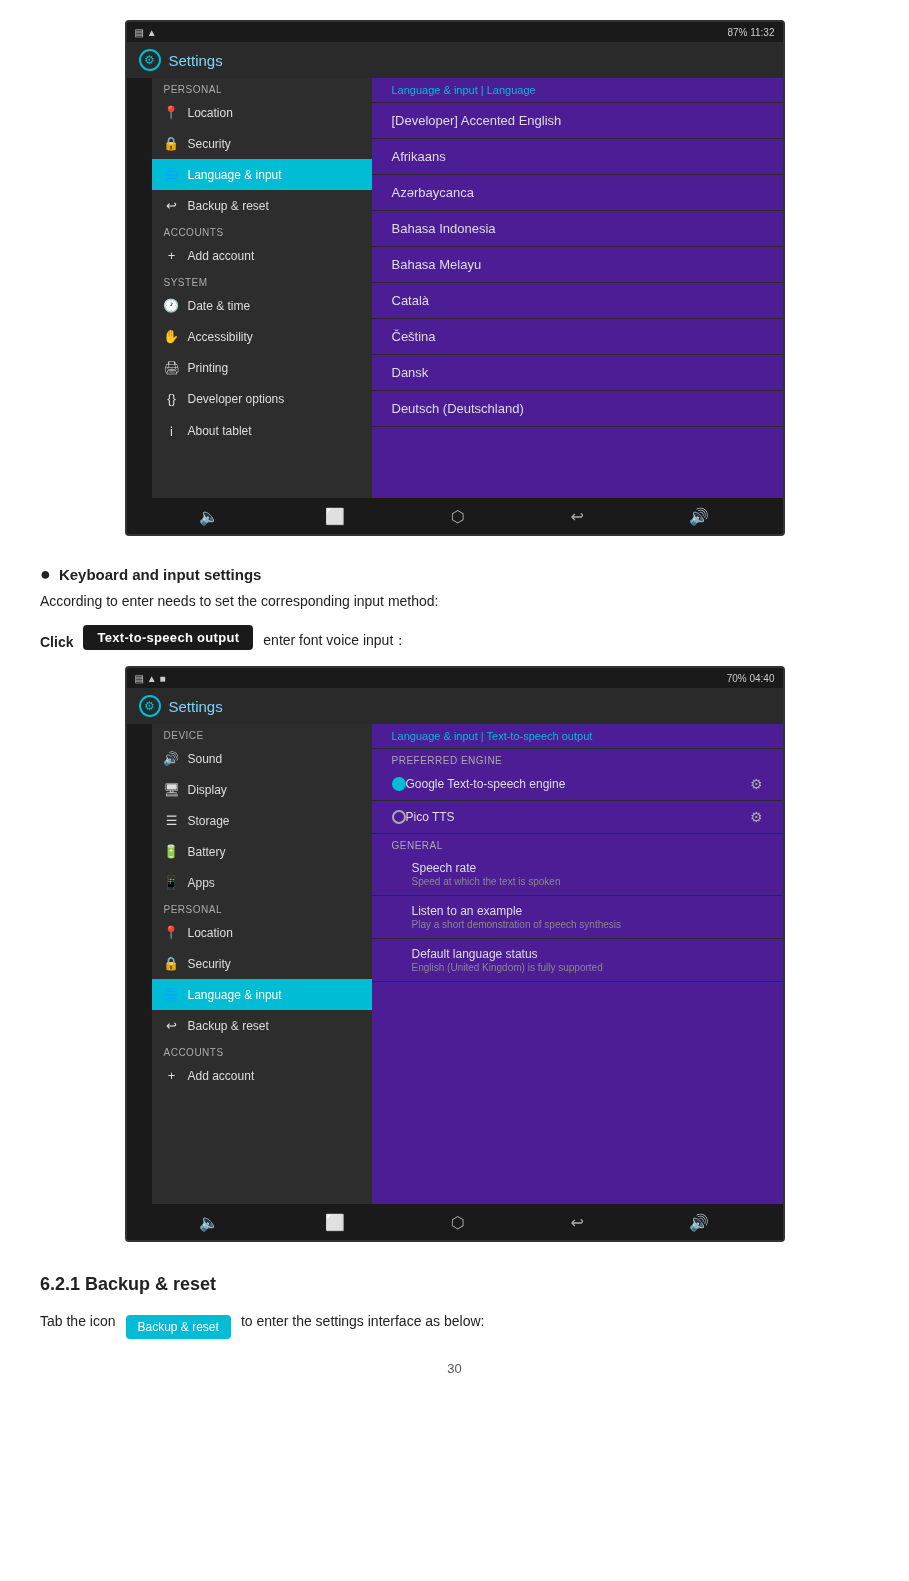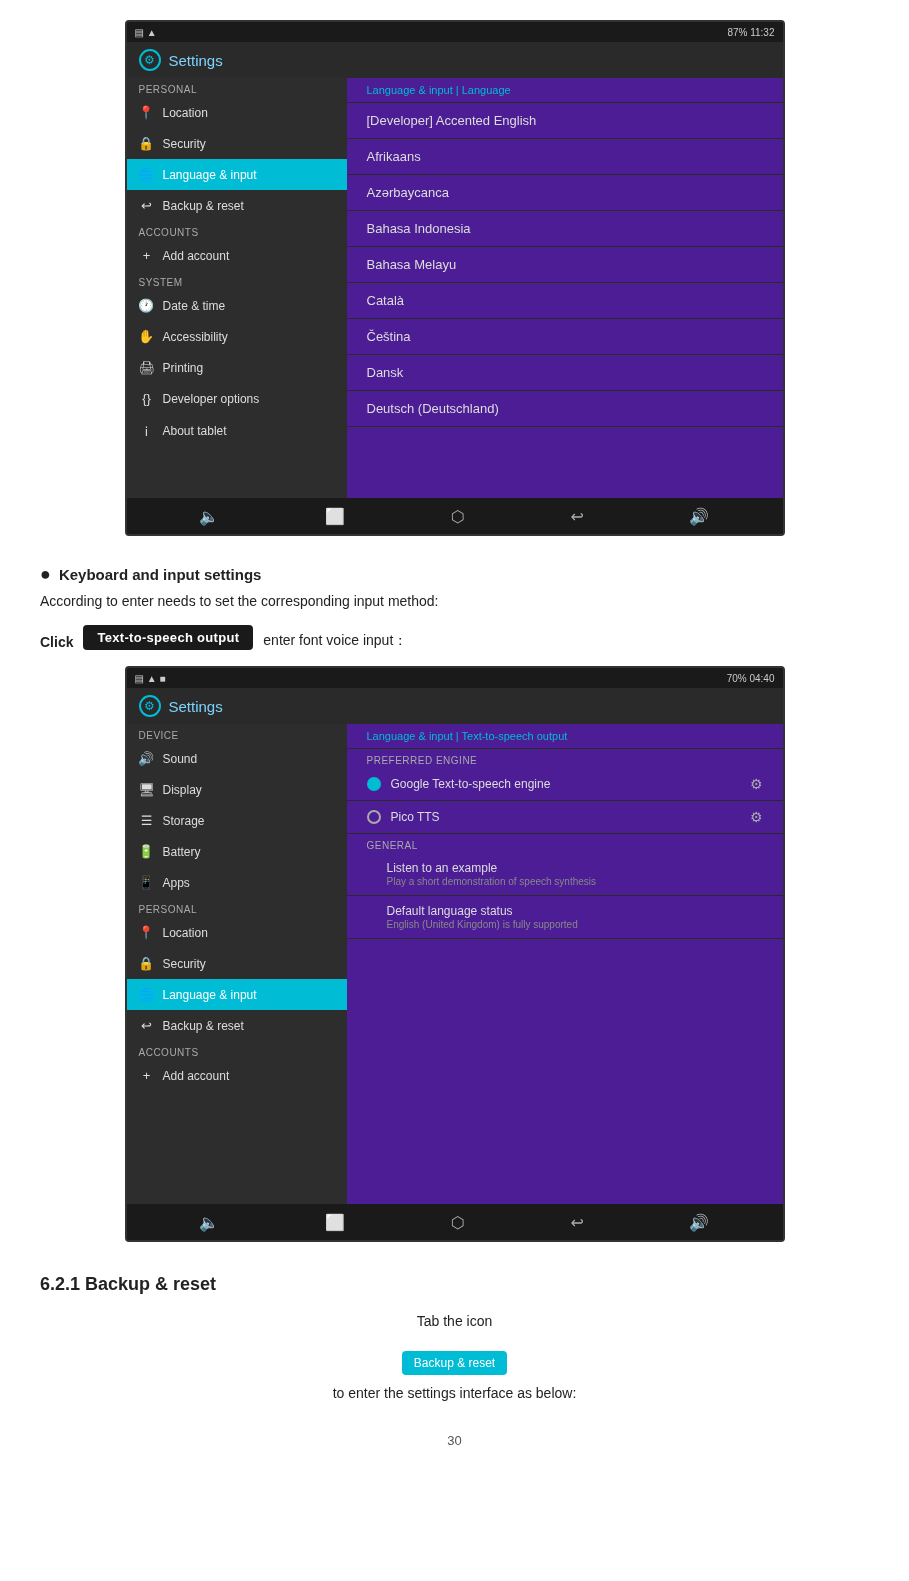--- a/index.html
+++ b/index.html
@@ -53,20 +53,21 @@
     .settings-body {
       display: flex;
       height: 420px;
     }
 
     .sidebar {
       width: 220px;
       background: #2d2d2d;
       flex-shrink: 0;
       overflow: hidden;
+      margin-left: 25px;
     }
 
     .sidebar-section-label {
       color: #aaa;
       font-size: 10px;
       text-transform: uppercase;
       padding: 6px 12px 2px 12px;
       letter-spacing: 0.5px;
     }
 
@@ -186,21 +187,20 @@
       letter-spacing: 0.5px;
     }
 
     .engine-item {
       display: flex;
       align-items: center;
       padding: 8px 20px;
       color: #ddd;
       font-size: 12px;
       border-bottom: 1px solid #2a2a2a;
-      gap: 10px;
     }
 
     .radio-dot {
       width: 14px; height: 14px;
       border-radius: 50%;
       border: 2px solid #aaa;
       display: inline-block;
       flex-shrink: 0;
     }
     .radio-dot.selected {
@@ -227,21 +227,20 @@
       font-weight: bold;
       color: #222;
       margin: 30px 0 18px 0;
     }
 
     .tab-line {
       display: flex;
       align-items: center;
       gap: 10px;
       margin: 12px 0;
-      flex-direction: column;
     }
 
     .backup-reset-button {
       background: #00bcd4;
       color: #fff;
       padding: 5px 12px;
       border-radius: 4px;
       font-size: 12px;
       display: inline-block;
     }
@@ -454,20 +453,24 @@
         </div>
 
         <div class="engine-item">
           <span class="radio-dot"></span>
           <span>Pico TTS</span>
           <span class="engine-settings-icon">⚙</span>
         </div>
 
         <div class="engine-section-label">GENERAL</div>
 
+        <div class="general-item">
+          <div class="general-item-title">Speech rate</div>
+          <div class="general-item-sub">Speed at which the text is spoken</div>
+        </div>
 
         <div class="general-item">
           <div class="general-item-title">Listen to an example</div>
           <div class="general-item-sub">Play a short demonstration of speech synthesis</div>
         </div>
 
         <div class="general-item">
           <div class="general-item-title">Default language status</div>
           <div class="general-item-sub">English (United Kingdom) is fully supported</div>
         </div>

